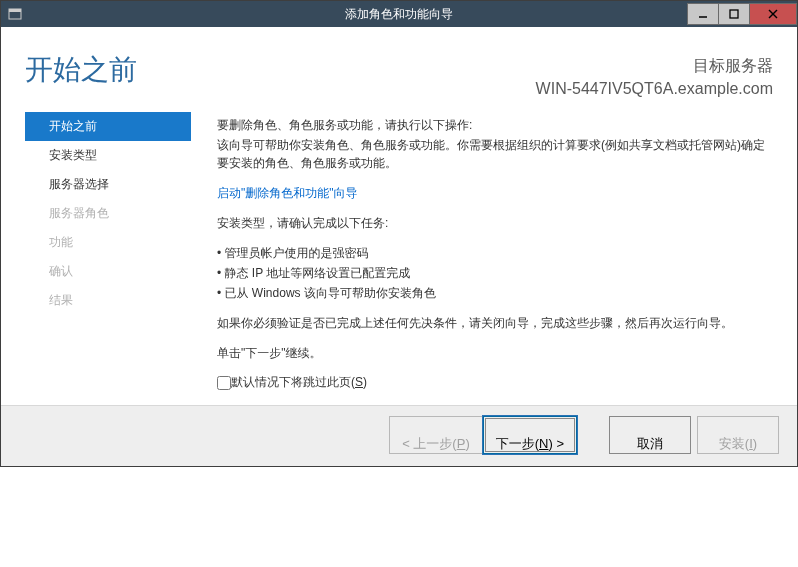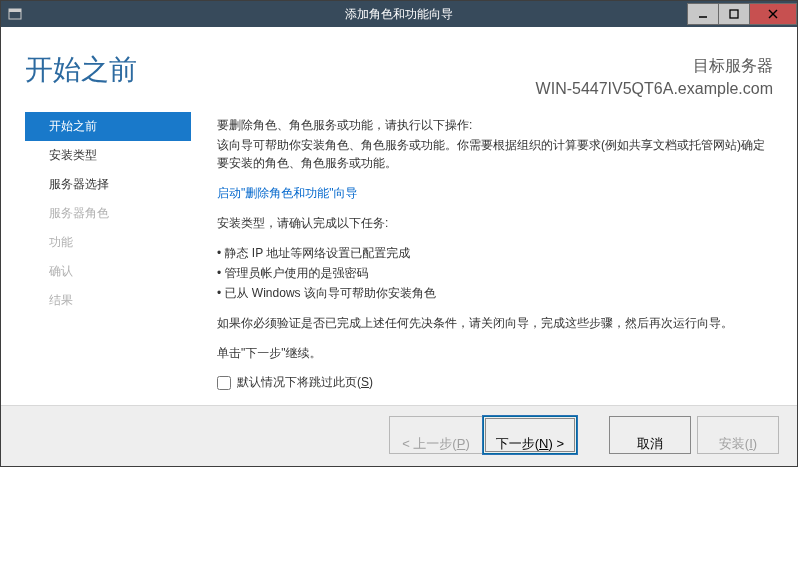--- a/index.html
+++ b/index.html
@@ -143,21 +143,20 @@
     }
     .bullet-item {
       margin-bottom: 2px;
     }
     .skip-row {
       padding: 0 0 14px 36px;
     }
     .checkbox-row {
       display: flex;
       align-items: center;
-      gap: 6px;
       font-size: 12px;
       color: #333;
       margin-left: 180px;
     }
     .checkbox-row input[type=checkbox] {
       width: 14px;
       height: 14px;
     }
     .checkbox-label .hotkey {
       text-decoration: underline;
@@ -259,22 +258,22 @@
         <div class="nav-item disabled">确认</div>
         <div class="nav-item disabled">结果</div>
       </div>
 
       <div class="main">
         <p style="margin-bottom:2px">要删除角色、角色服务或功能，请执行以下操作:</p>
         <p>该向导可帮助你安装角色、角色服务或功能。你需要根据组织的计算要求(例如共享文档或托管网站)确定要安装的角色、角色服务或功能。</p>
         <p><span class="link">启动"删除角色和功能"向导</span></p>
         <p>安装类型，请确认完成以下任务:</p>
         <div class="bullets">
+          <div class="bullet-item">• 管理员帐户使用的是强密码</div>
           <div class="bullet-item">• 静态 IP 地址等网络设置已配置完成</div>
-          <div class="bullet-item">• 管理员帐户使用的是强密码</div>
           <div class="bullet-item">• 已从 Windows 该向导可帮助你安装角色</div>
         </div>
         <p>如果你必须验证是否已完成上述任何先决条件，请关闭向导，完成这些步骤，然后再次运行向导。</p>
         <p>单击"下一步"继续。</p>
       </div>
     </div>
 
     <div class="skip-row">
       <label class="checkbox-row">
         <input type="checkbox" style="">

